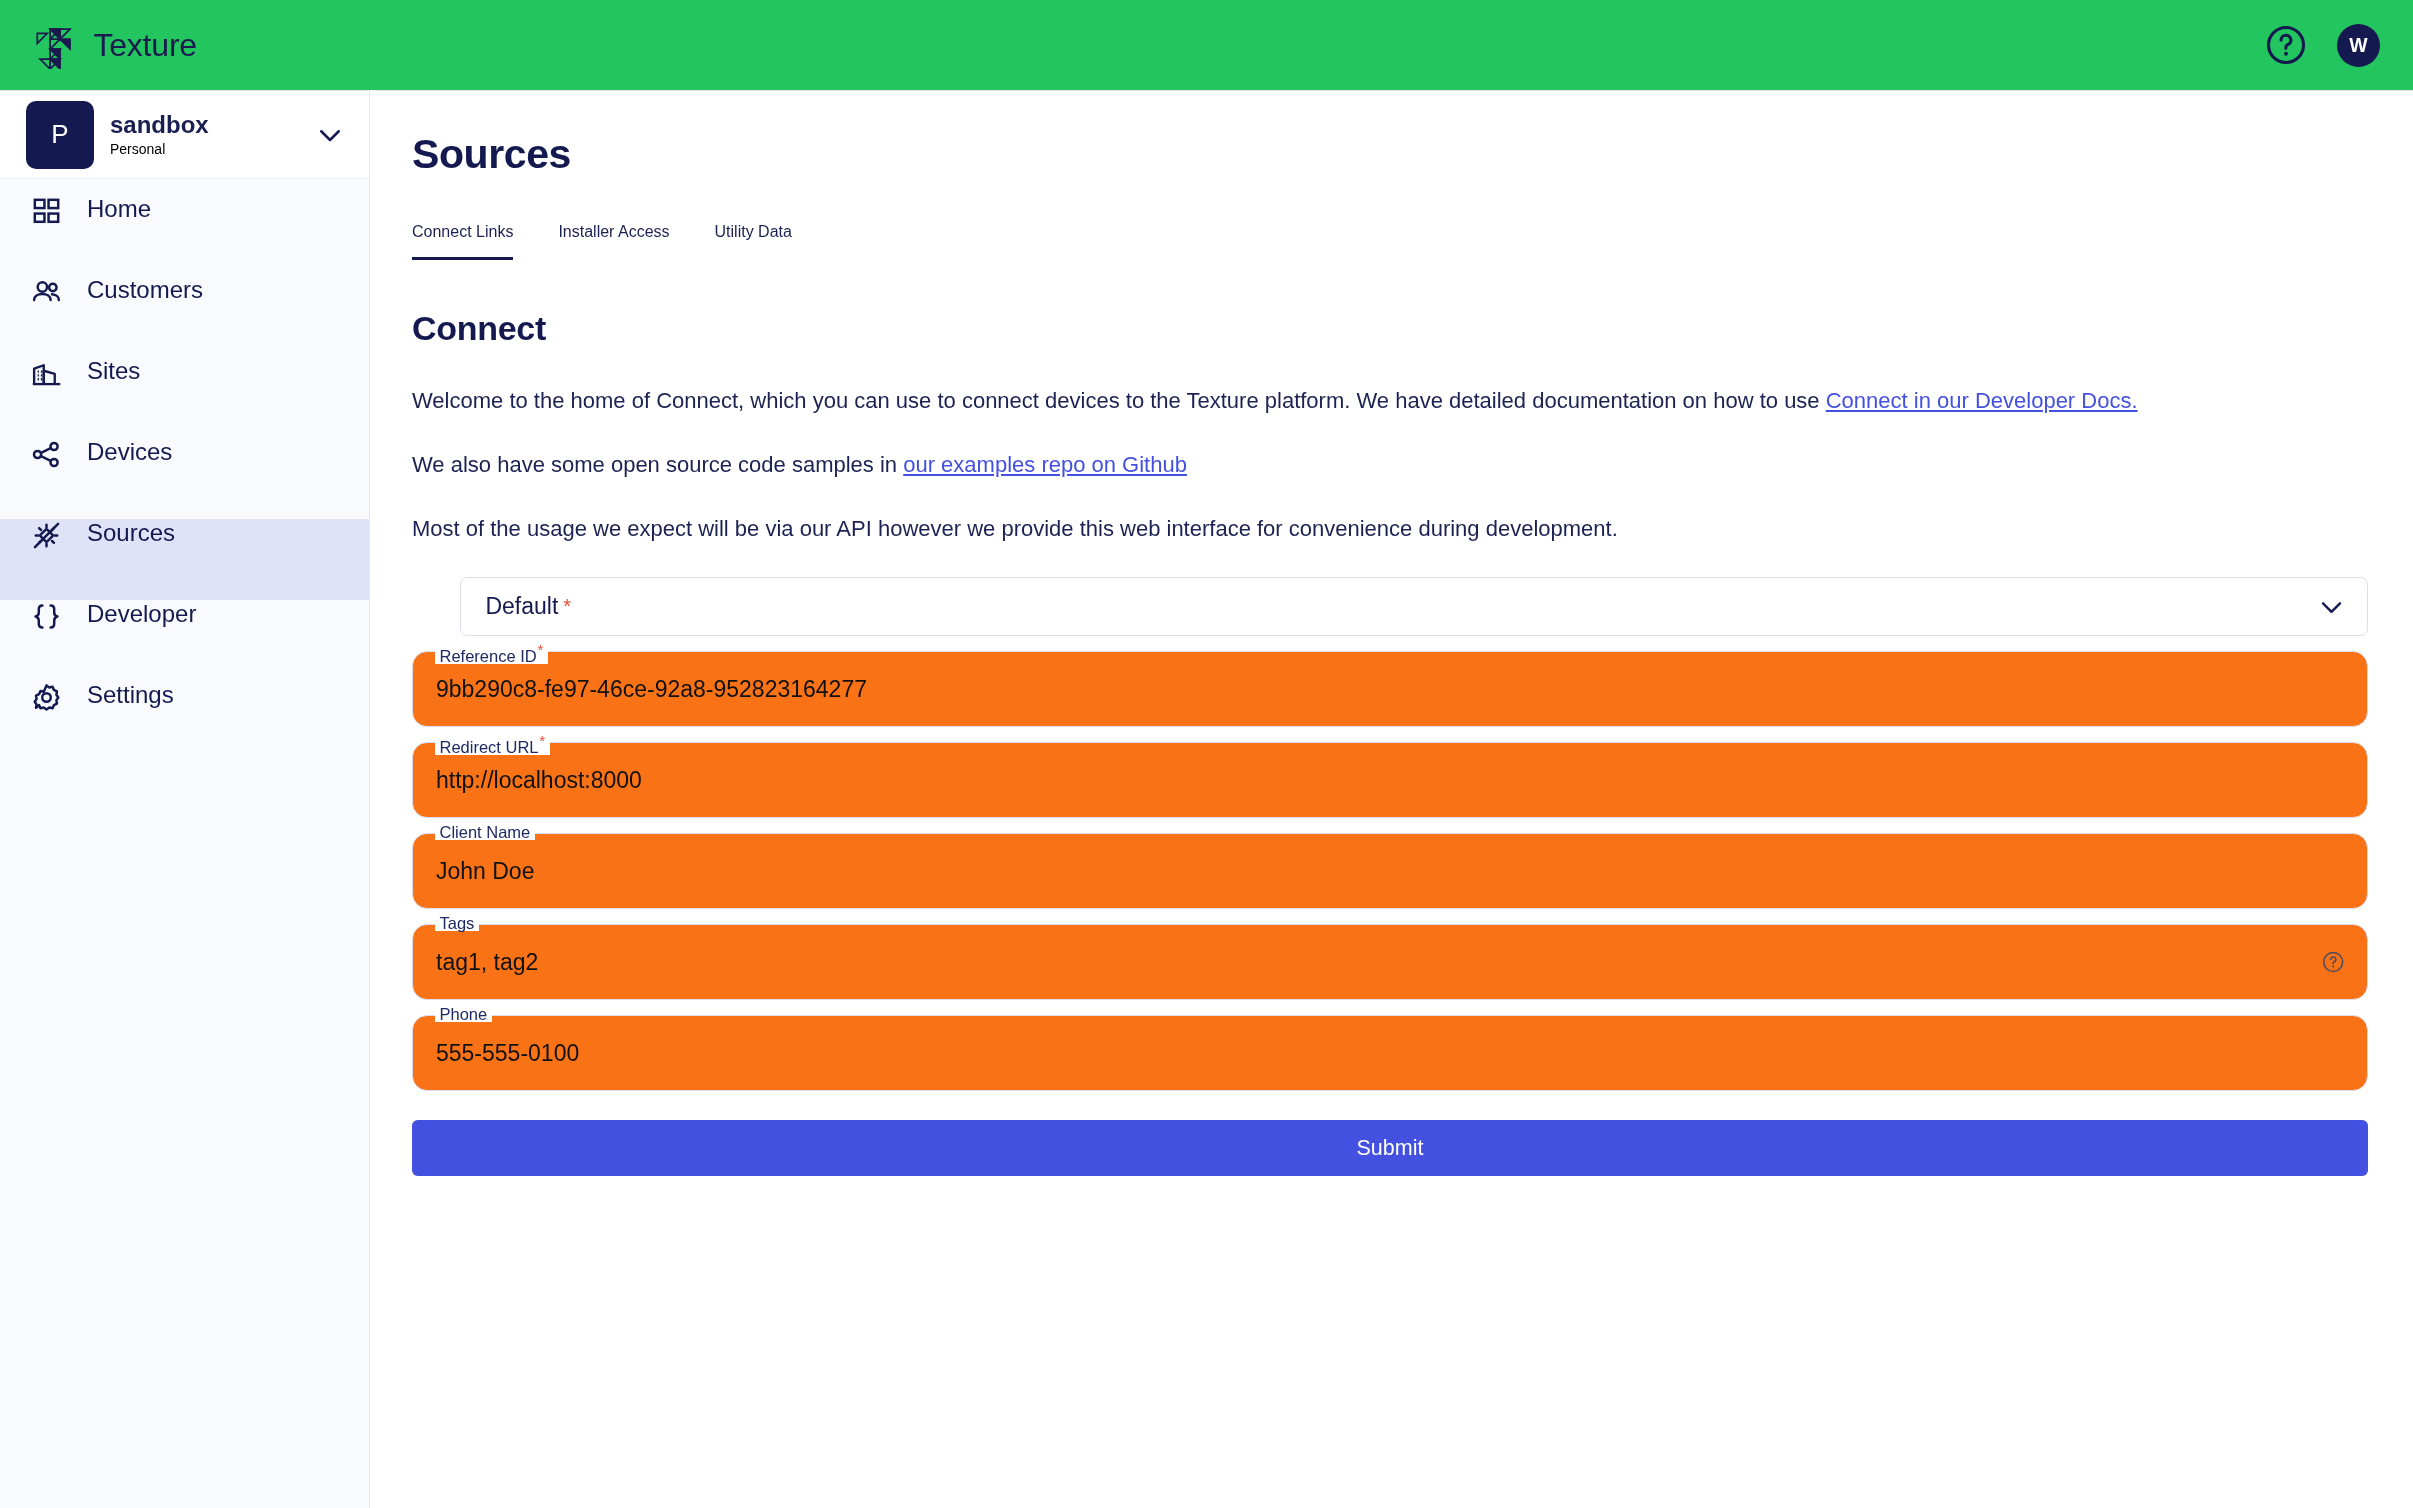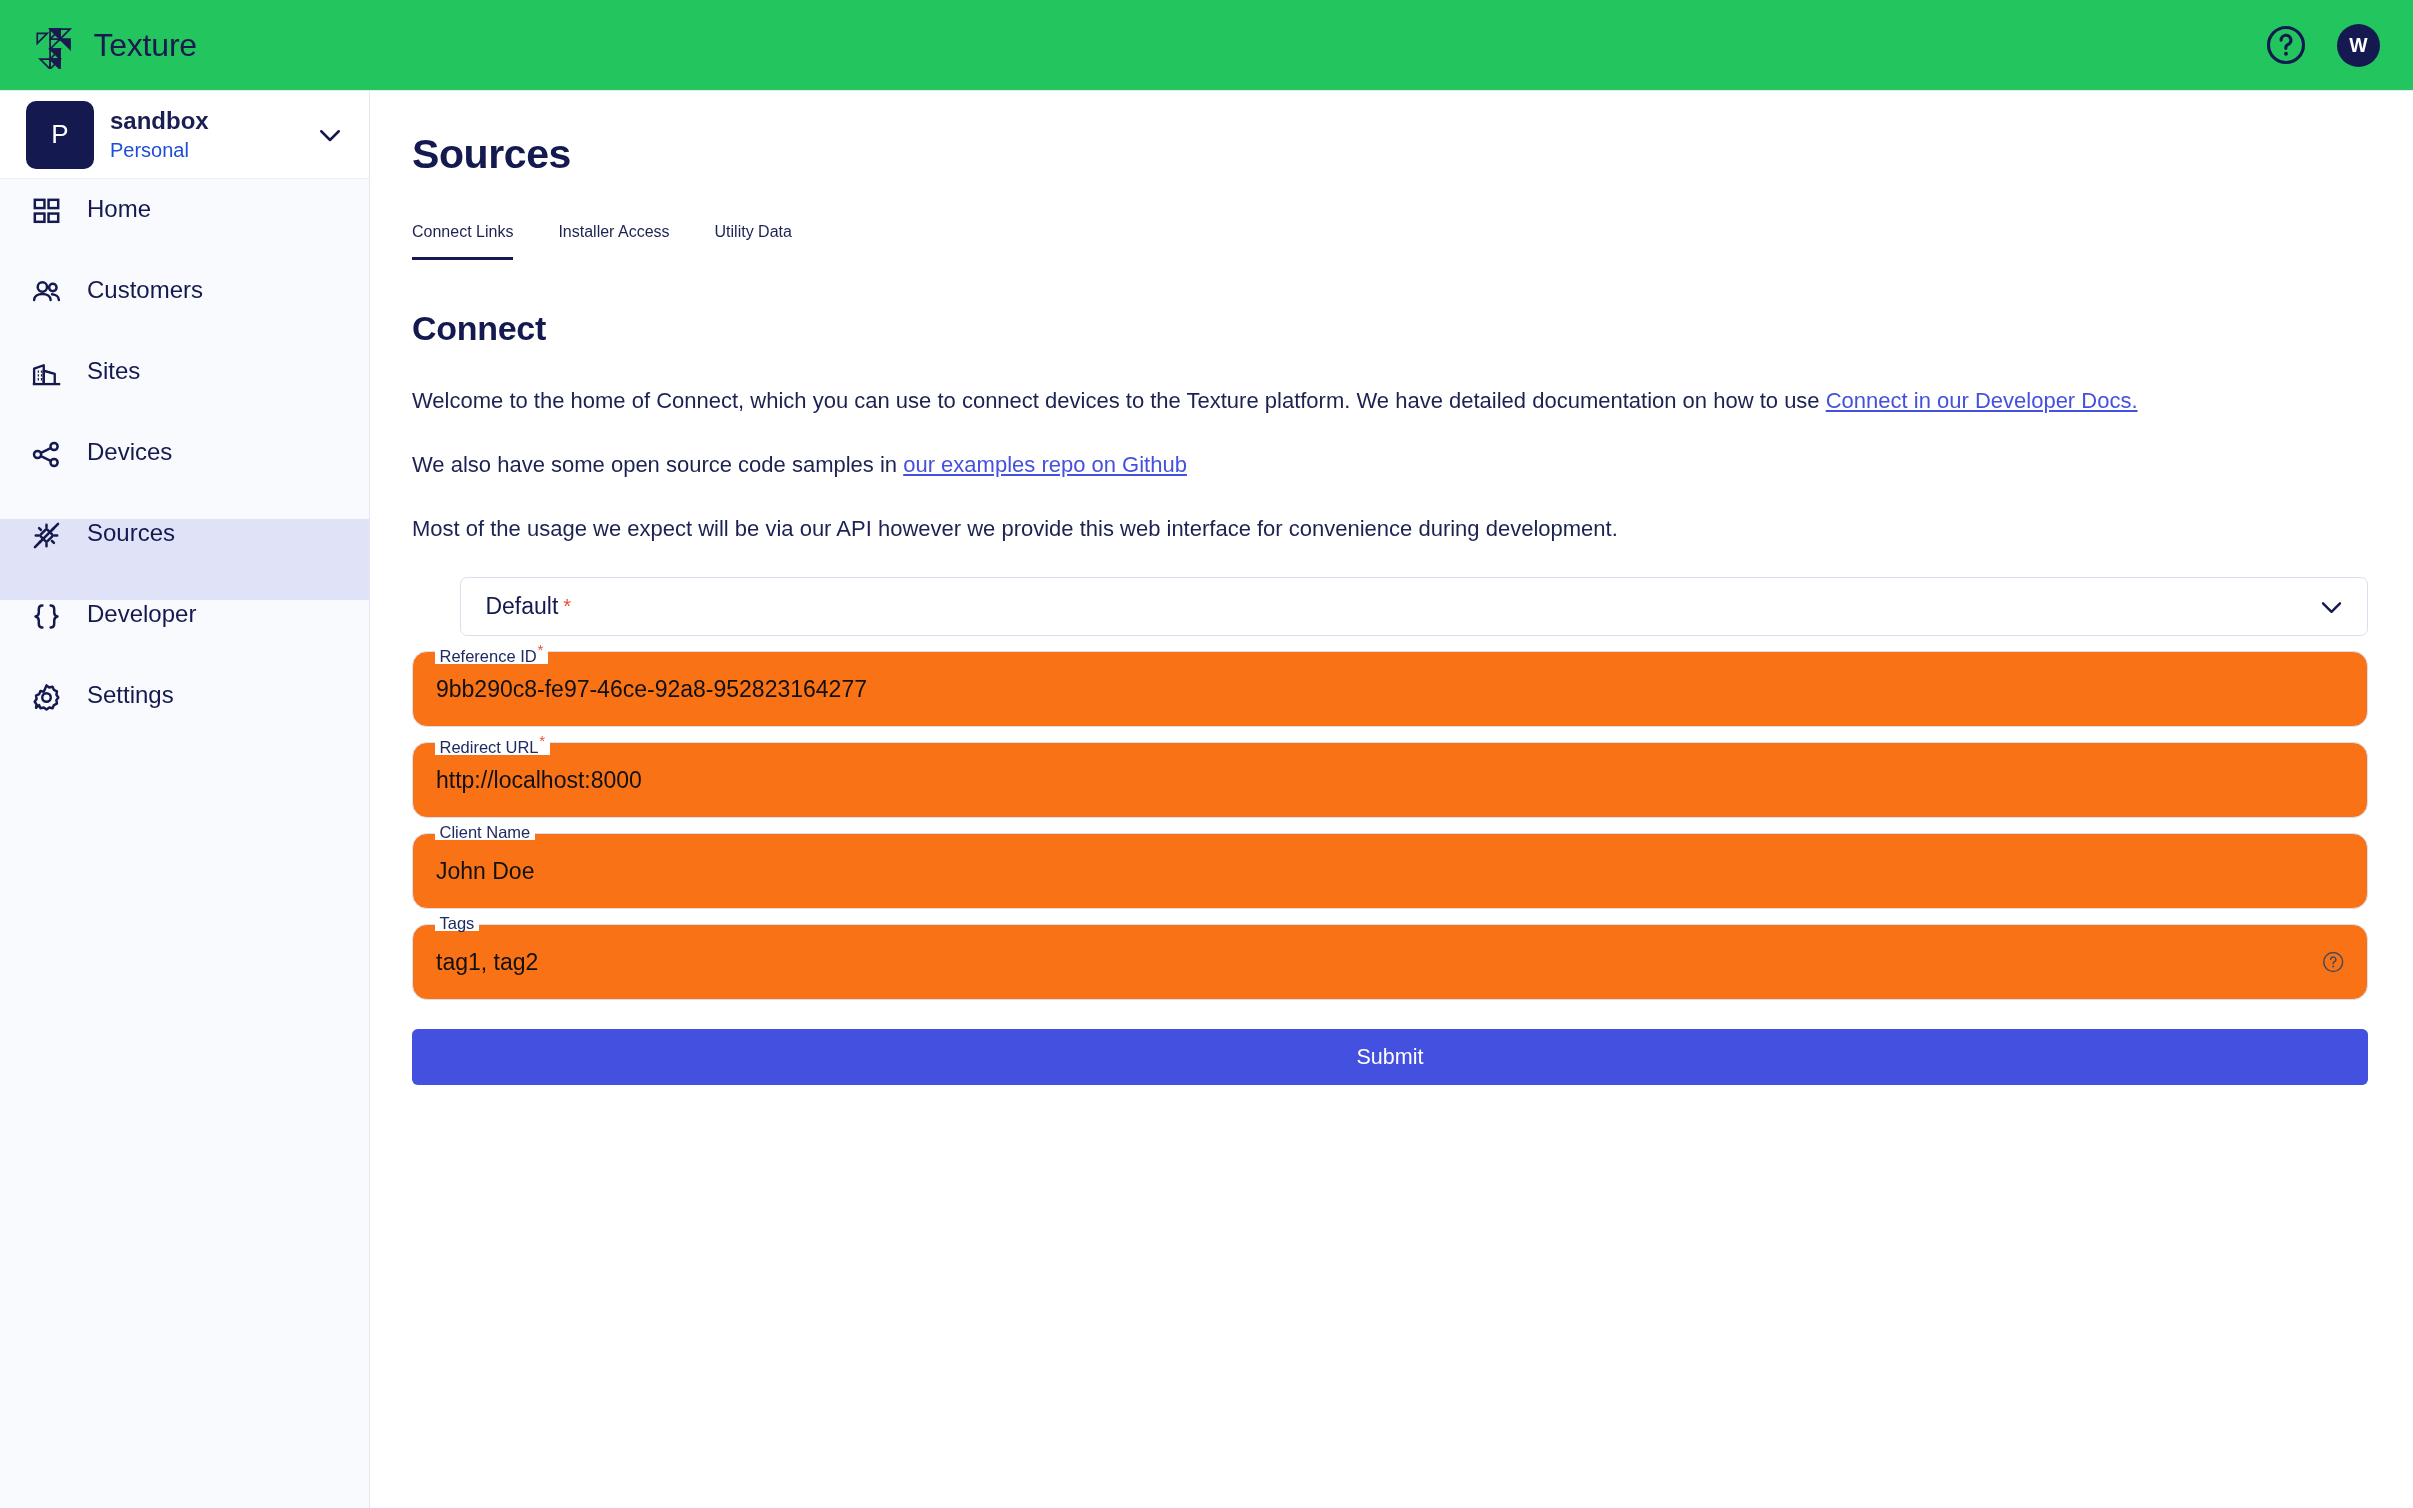--- a/index.html
+++ b/index.html
@@ -80,21 +80,21 @@
     border-radius: 10px;
     background: #141a4f;
     color: #ffffff;
     font-size: 26px;
     display: flex;
     align-items: center;
     justify-content: center;
   }
   .ws-text { flex: 1; line-height: 1.25; }
   .ws-name { font-size: 24px; color: #1a1f52; font-weight: bold; }
-  .ws-sub  { font-size: 20px; color: #1d4ed8; margin-top: 1.4px; }
+  .ws-sub  { font-size: 14px; color: #000000; margin-top: 1.4px; }
   .ws-chev { width: 30px; height: 30px; }
 
   .nav { padding-top: 16px; }
   .nav-item {
     height: 81px;
     display: flex;
     align-items: flex-start;
     padding-left: 30px;
     gap: 24px;
     cursor: pointer;
@@ -412,18 +412,22 @@
       <div class="field-label">Tags</div>
       <div class="field-value">tag1, tag2</div>
       <svg class="field-help" viewBox="0 0 24 24">
         <circle cx="12" cy="12" r="9.3" fill="none" stroke="#4a4a5e" stroke-width="1.5"></circle>
         <path d="M9.6 9.5a2.5 2.5 0 1 1 3.2 2.4c-.6.25-.8.7-.8 1.3v.4" fill="none" stroke="#4a4a5e" stroke-width="1.5" stroke-linecap="round"></path>
         <circle cx="12" cy="16.4" r="0.95" fill="#4a4a5e"></circle>
       </svg>
     </div>
 
 
+    <div class="field">
+      <div class="field-label">Phone</div>
+      <div class="field-value">555-555-0100</div>
+    </div>
 
     <button class="submit-btn">Submit</button>
 
   </div>
 </div>
 
 
 </body></html>

